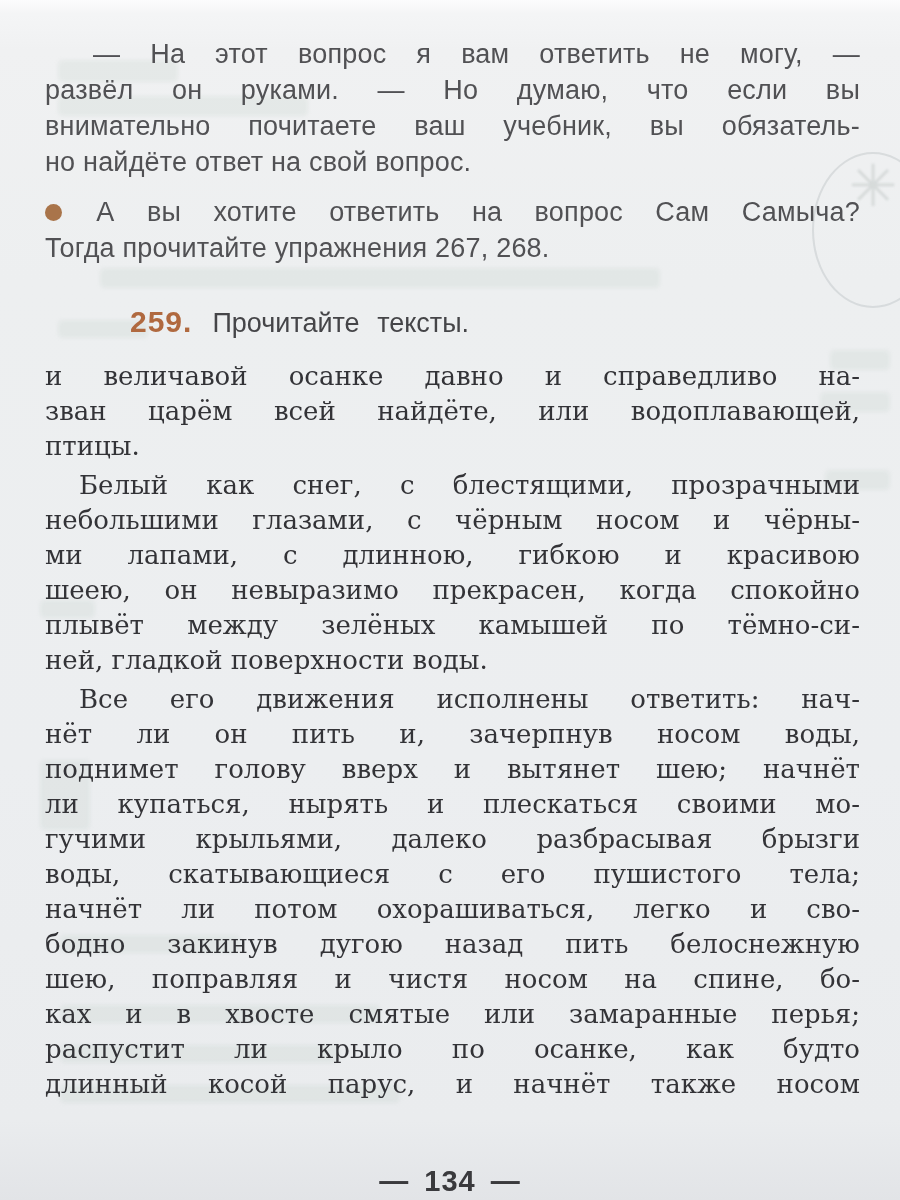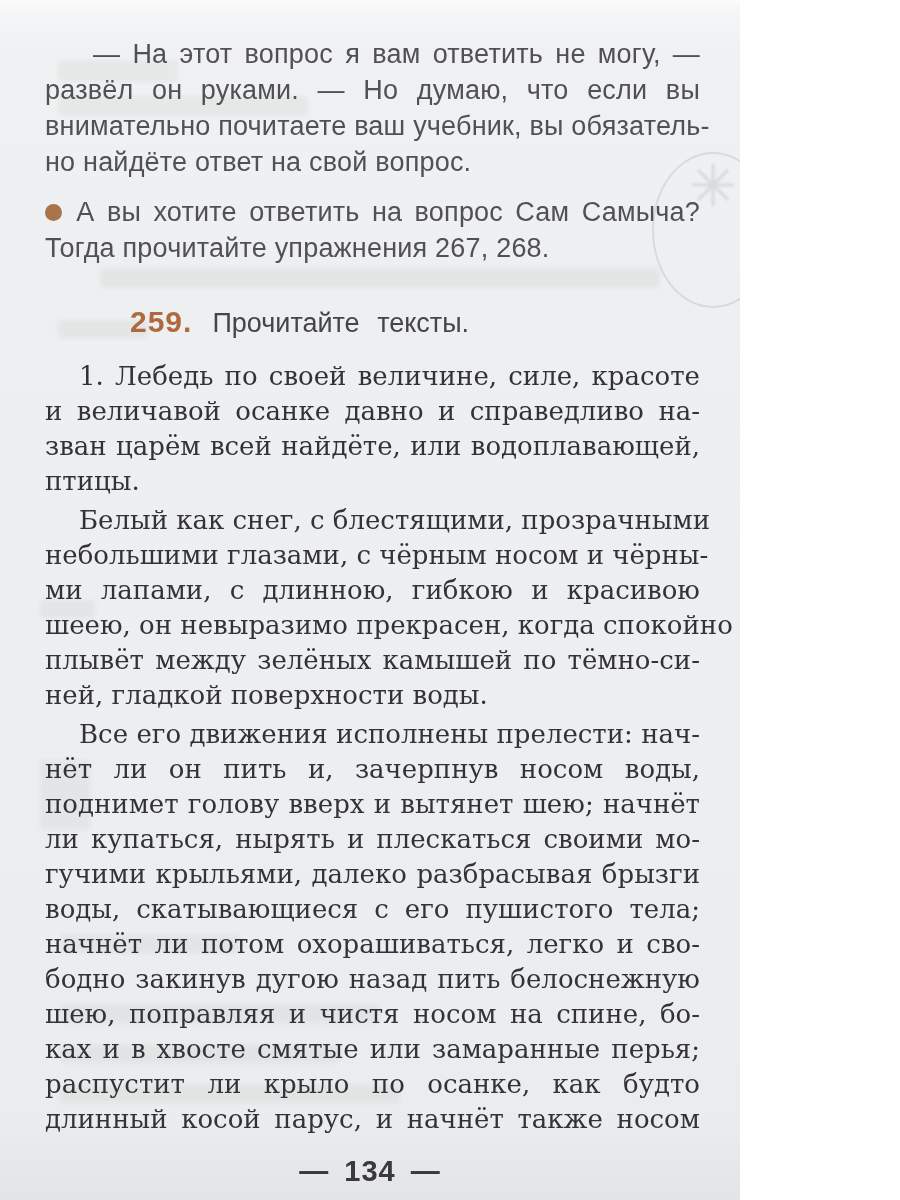--- a/index.html
+++ b/index.html
@@ -1,18 +1,18 @@
 <!DOCTYPE html>
 <html><head>
 <meta charset="utf-8">
 <style>
   html,body{margin:0;padding:0;}
   .page{
     position:relative;
-    width:740px;height:1200px;
+    width:900px;height:1200px;
     box-sizing:border-box;
     overflow:hidden;
     background:linear-gradient(180deg,
       #fcfcfd 0px,#f4f5f6 14px,#f0f1f2 50px,
       #edeff0 280px,#eceef0 760px,#eaecee 1120px,#e2e4e7 1200px);
     font-family:"Liberation Sans",sans-serif;
   }
   .content{
     position:relative;
     box-sizing:border-box;
@@ -59,21 +59,21 @@
     color:#b0693f;
     margin-right:20px;
     letter-spacing:1px;
   }
   .ex-title{word-spacing:10px;}
   .text-block{margin-bottom:4px;}
   .text-block + .text-block{margin-top:0;}
   .t2{margin-top:4px;}
   .t3{margin-top:6px;}
   .footer{
-    position:absolute;left:0;right:0;bottom:12px;
+    position:absolute;left:0;right:0;bottom:2px;
     text-align:center;z-index:2;
   }
   .page-num{
     font-weight:bold;font-size:29px;
     color:#3a3a3d;letter-spacing:1px;word-spacing:6px;
   }
   
   .ghost{
     position:absolute;z-index:1;
     background:rgba(135,165,150,.10);
@@ -129,37 +129,36 @@
     <section class="task sans">
       <div class="jline"><span class="task-bullet">●</span> <span>А вы хотите ответить на вопрос Сам Самыча?</span></div>
       <div class="jline last">Тогда прочитайте упражнения 267, 268.</div>
     </section>
 
     <div class="exercise">
       <span class="ex-num">259.</span><span class="ex-title">Прочитайте тексты.</span>
     </div>
 
     <section class="text-block serif">
-      <div class="jline indent-sm">1. Лебедь по своей величине, силе, красоте</div>
       <div class="jline">и величавой осанке давно и справедливо на-</div>
       <div class="jline">зван царём всей найдёте, или водоплавающей,</div>
       <div class="jline last">птицы.</div>
     </section>
 
     <section class="text-block serif t2">
       <div class="jline indent-sm">Белый как снег, с блестящими, прозрачными</div>
       <div class="jline">небольшими глазами, с чёрным носом и чёрны-</div>
       <div class="jline">ми лапами, с длинною, гибкою и красивою</div>
       <div class="jline">шеею, он невыразимо прекрасен, когда спокойно</div>
       <div class="jline">плывёт между зелёных камышей по тёмно-си-</div>
       <div class="jline last">ней, гладкой поверхности воды.</div>
     </section>
 
     <section class="text-block serif t3">
-      <div class="jline indent-sm">Все его движения исполнены прелести: нач-</div>
+      <div class="jline indent-sm">Все его движения исполнены ответить: нач-</div>
       <div class="jline">нёт ли он пить и, зачерпнув носом воды,</div>
       <div class="jline">поднимет голову вверх и вытянет шею; начнёт</div>
       <div class="jline">ли купаться, нырять и плескаться своими мо-</div>
       <div class="jline">гучими крыльями, далеко разбрасывая брызги</div>
       <div class="jline">воды, скатывающиеся с его пушистого тела;</div>
       <div class="jline">начнёт ли потом охорашиваться, легко и сво-</div>
       <div class="jline">бодно закинув дугою назад пить белоснежную</div>
       <div class="jline">шею, поправляя и чистя носом на спине, бо-</div>
       <div class="jline">ках и в хвосте смятые или замаранные перья;</div>
       <div class="jline">распустит ли крыло по осанке, как будто</div>

